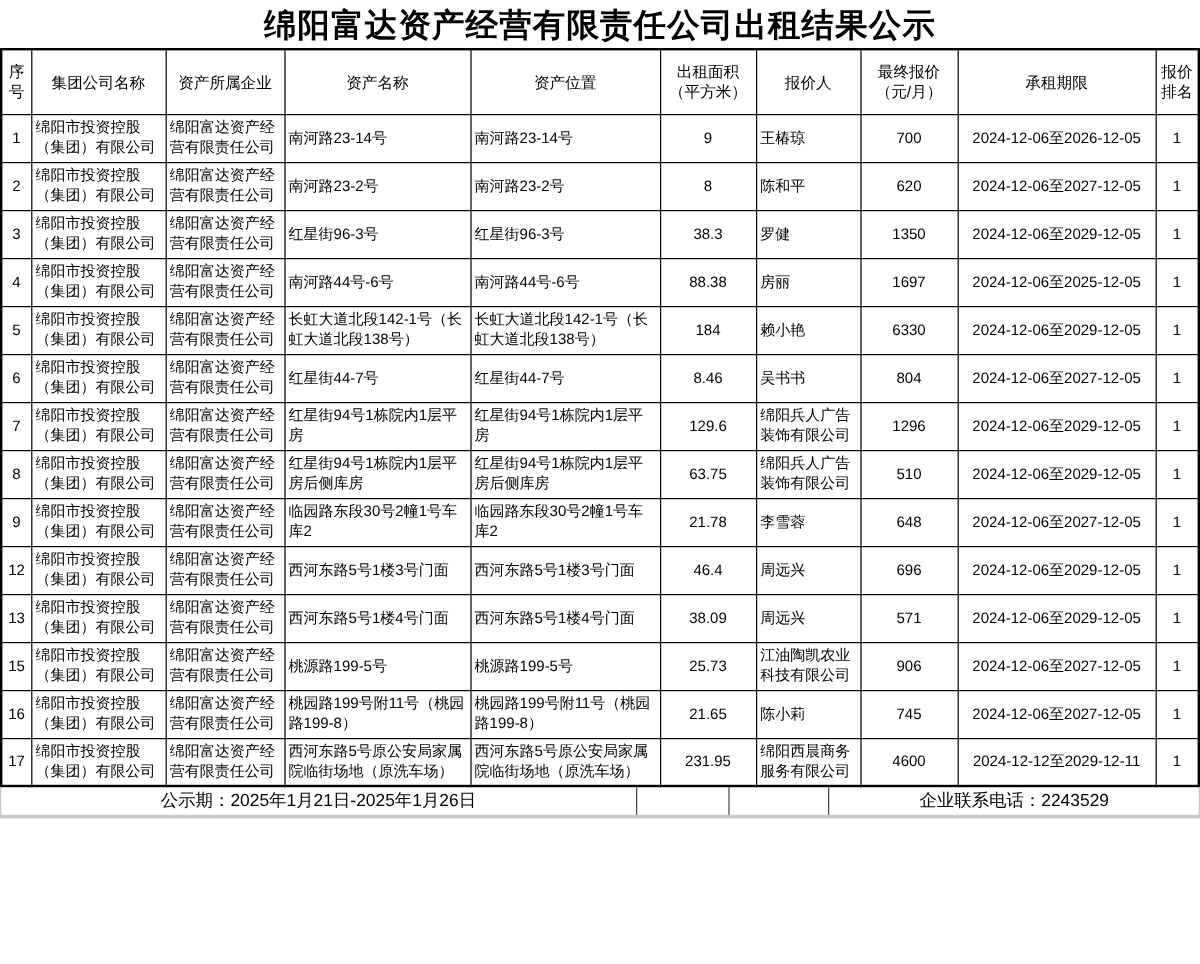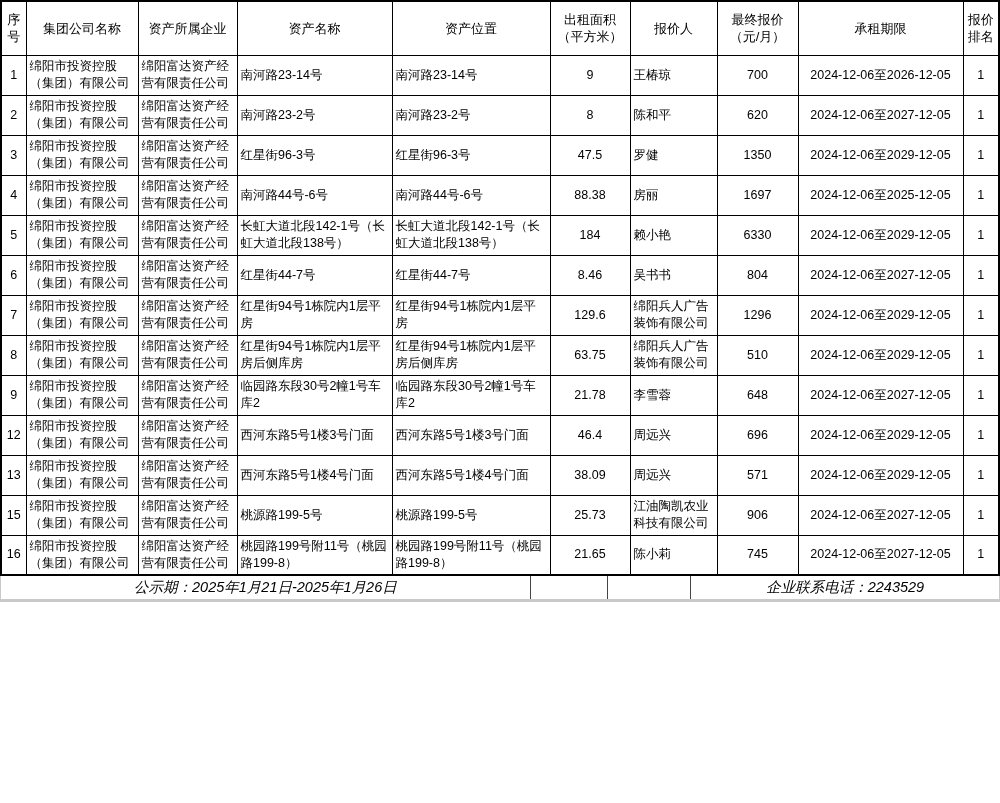--- a/index.html
+++ b/index.html
@@ -35,33 +35,34 @@
   .c-seq, .c-area, .c-price, .c-rank, .c-term { text-align:center; }
   .c-group, .c-enterprise, .c-asset, .c-location, .c-bidder { text-align:left; }
   .footer-row {
     display:flex; width:1000px; height:26px;
     border-bottom:3px solid #c9c9c9;
     border-left:1px solid #c9c9c9;
     border-right:1px solid #c9c9c9;
   }
   .fcell {
     height:100%; display:flex; align-items:center; justify-content:center;
-    font-size:14.5px; white-space:nowrap;font-style:italic;
+    font-size:14.5px; white-space:nowrap;
   }
   .fcell + .fcell { border-left:1px solid #444; }
   .f1 { width:550px; }
   .f2 { width:80px; }
   .f3 { width:87px; }
   .f4 { width:321px; }
 </style>
 </head>
 <body>
 
 <div class="page">
 
+  <div class="title">绵阳富达资产经营有限责任公司出租结果公示</div>
 
   <table class="results">
     <colgroup>
       <col style="width:25px">
         <col style="width:112px">
         <col style="width:99px">
       <col style="width:155px">
         <col style="width:158px">
         <col style="width:80px">
       <col style="width:87px">
@@ -117,21 +118,21 @@
           <td class="c-rank">1</td>
         </tr>
         <tr>
           <td class="c-seq">3</td>
           <td class="c-group">绵阳市投资控股
 （集团）有限公司</td>
           <td class="c-enterprise">绵阳富达资产经
 营有限责任公司</td>
           <td class="c-asset">红星街96-3号</td>
           <td class="c-location">红星街96-3号</td>
-          <td class="c-area">47.5</td>
+          <td class="c-area">38.3</td>
           <td class="c-bidder">罗健</td>
           <td class="c-price">1350</td>
           <td class="c-term">2024-12-06至2029-12-05</td>
           <td class="c-rank">1</td>
         </tr>
         <tr>
           <td class="c-seq">4</td>
           <td class="c-group">绵阳市投资控股
 （集团）有限公司</td>
           <td class="c-enterprise">绵阳富达资产经
@@ -276,20 +277,37 @@
           <td class="c-asset">桃园路199号附11号（桃园
 路199-8）</td>
           <td class="c-location">桃园路199号附11号（桃园
 路199-8）</td>
           <td class="c-area">21.65</td>
           <td class="c-bidder">陈小莉</td>
           <td class="c-price">745</td>
           <td class="c-term">2024-12-06至2027-12-05</td>
           <td class="c-rank">1</td>
         </tr>
+        <tr>
+          <td class="c-seq">17</td>
+          <td class="c-group">绵阳市投资控股
+（集团）有限公司</td>
+          <td class="c-enterprise">绵阳富达资产经
+营有限责任公司</td>
+          <td class="c-asset">西河东路5号原公安局家属
+院临街场地（原洗车场）</td>
+          <td class="c-location">西河东路5号原公安局家属
+院临街场地（原洗车场）</td>
+          <td class="c-area">231.95</td>
+          <td class="c-bidder">绵阳西晨商务
+服务有限公司</td>
+          <td class="c-price">4600</td>
+          <td class="c-term">2024-12-12至2029-12-11</td>
+          <td class="c-rank">1</td>
+        </tr>
       </tbody>
   </table>
 
   <div class="footer-row">
     <div class="fcell f1">公示期：2025年1月21日-2025年1月26日</div>
     <div class="fcell f2"></div>
     <div class="fcell f3"></div>
     <div class="fcell f4">企业联系电话：2243529</div>
   </div>
 

